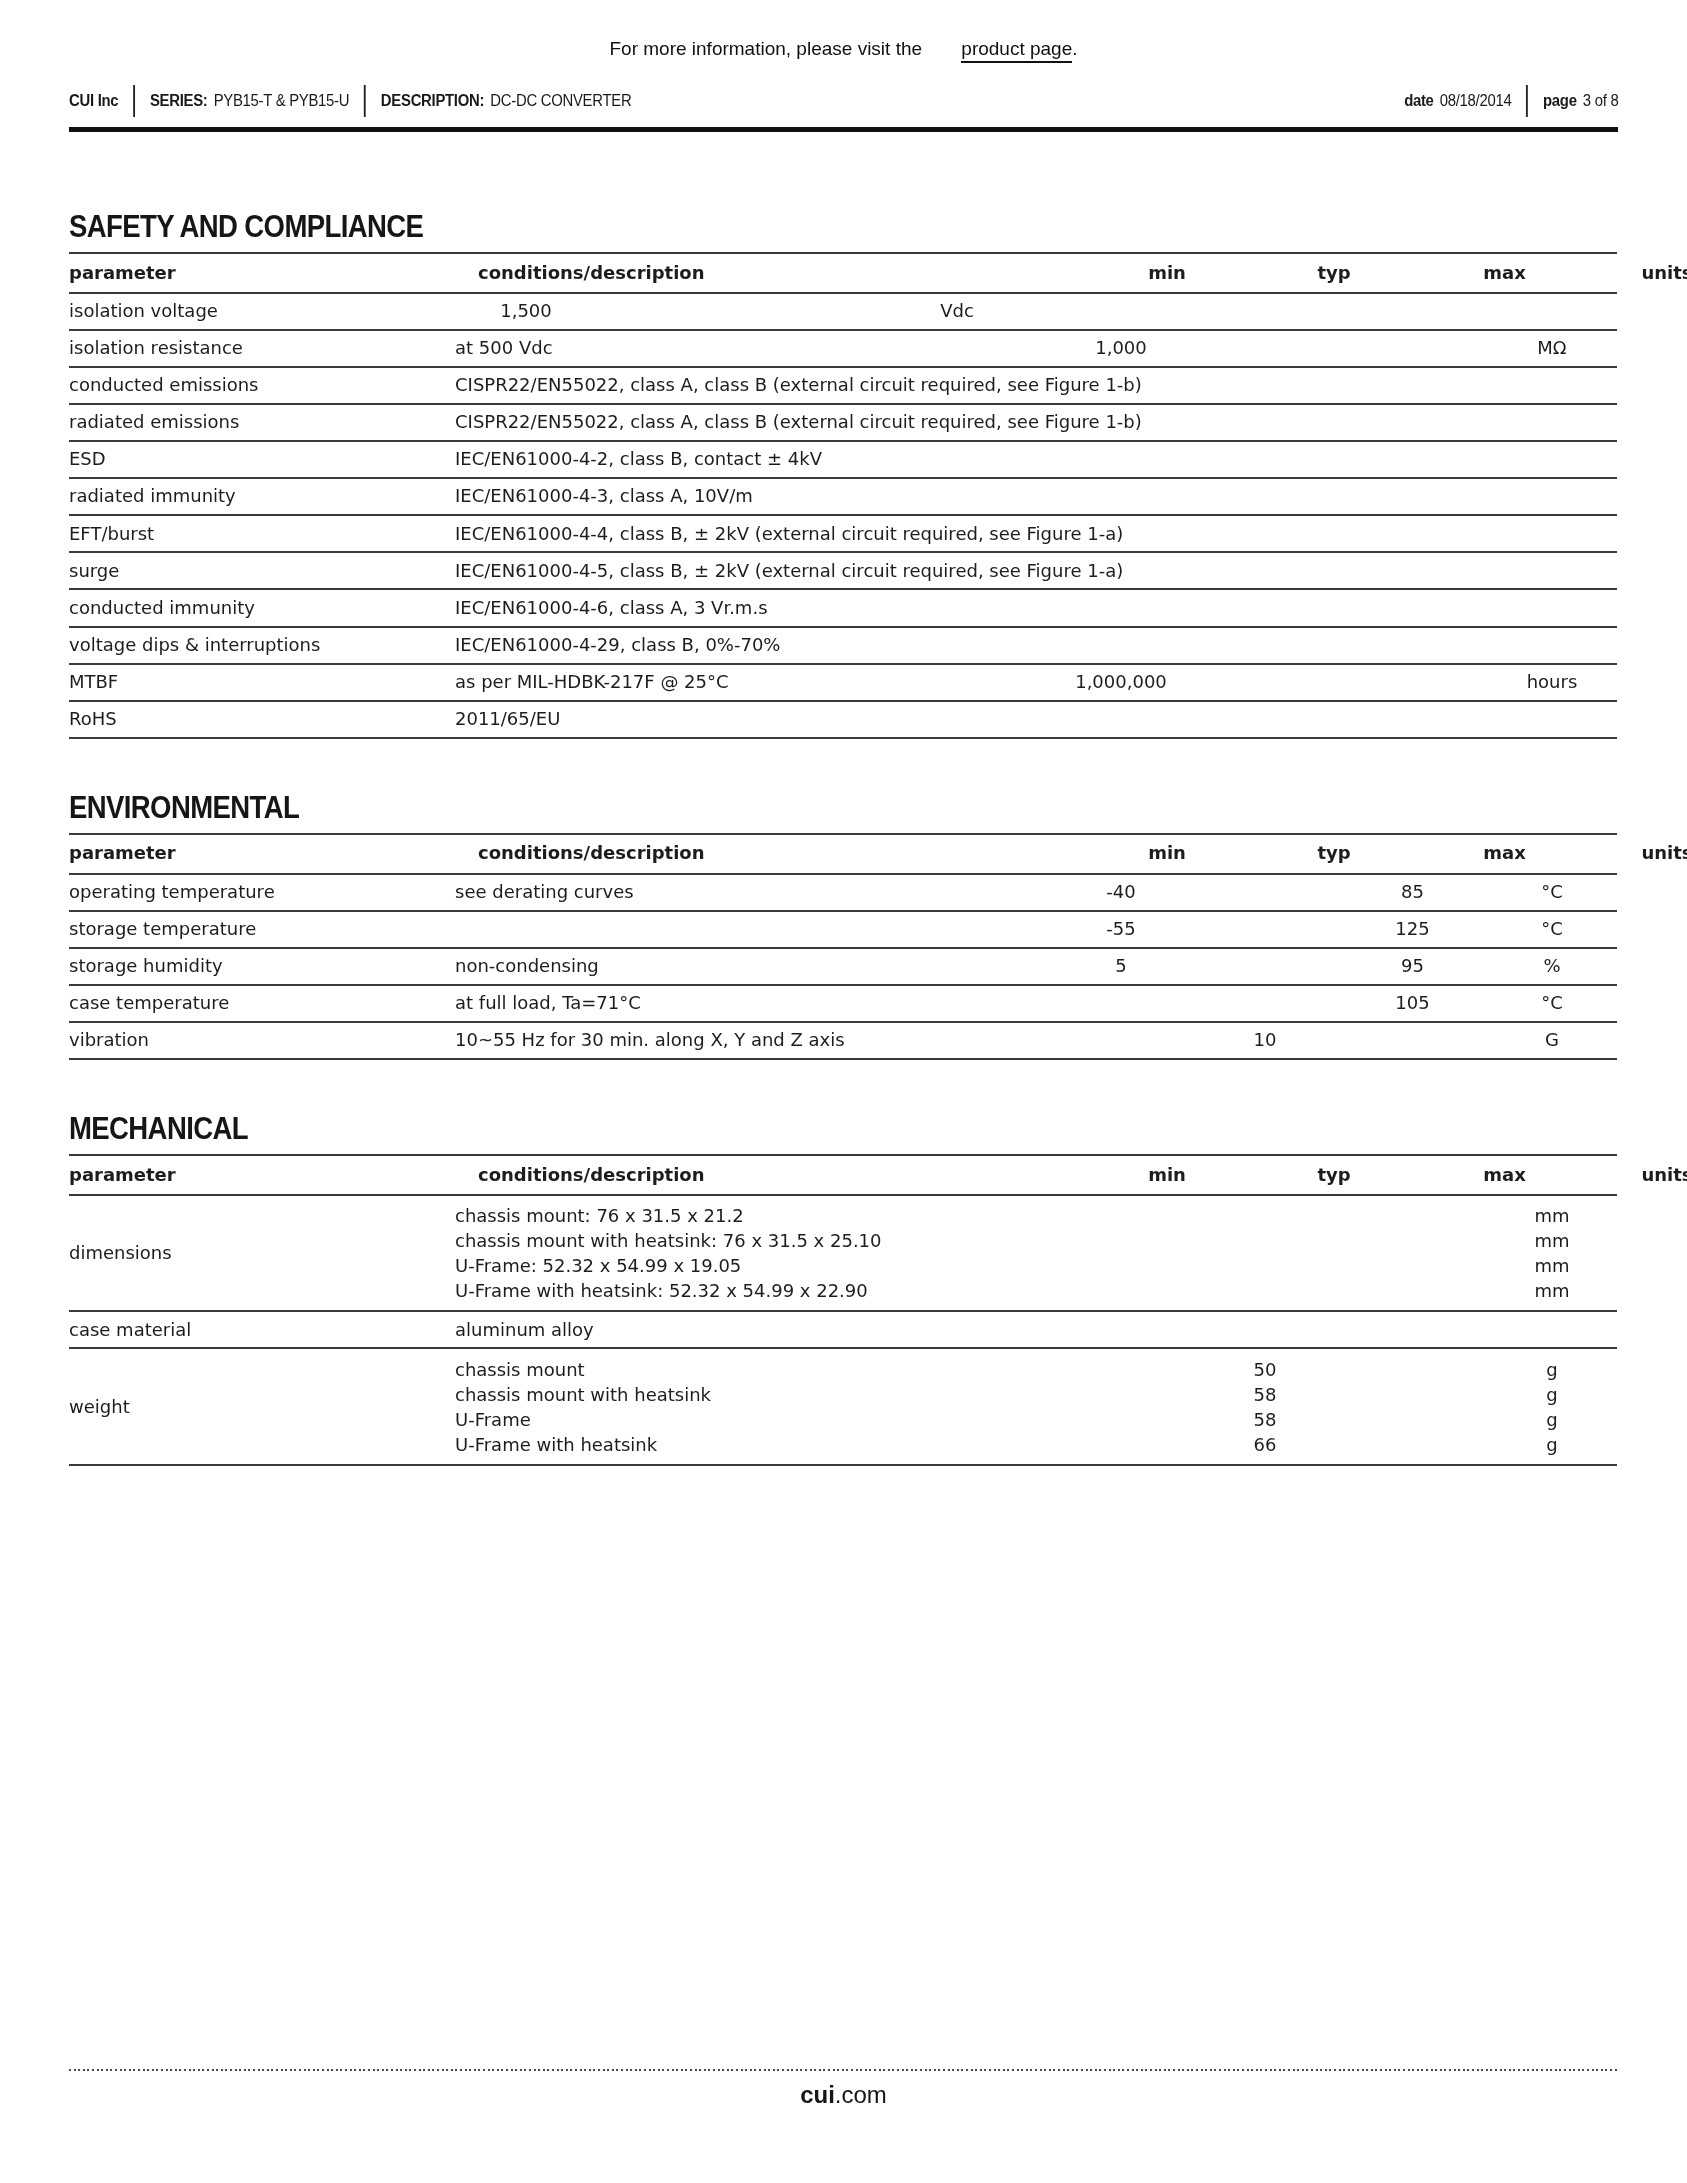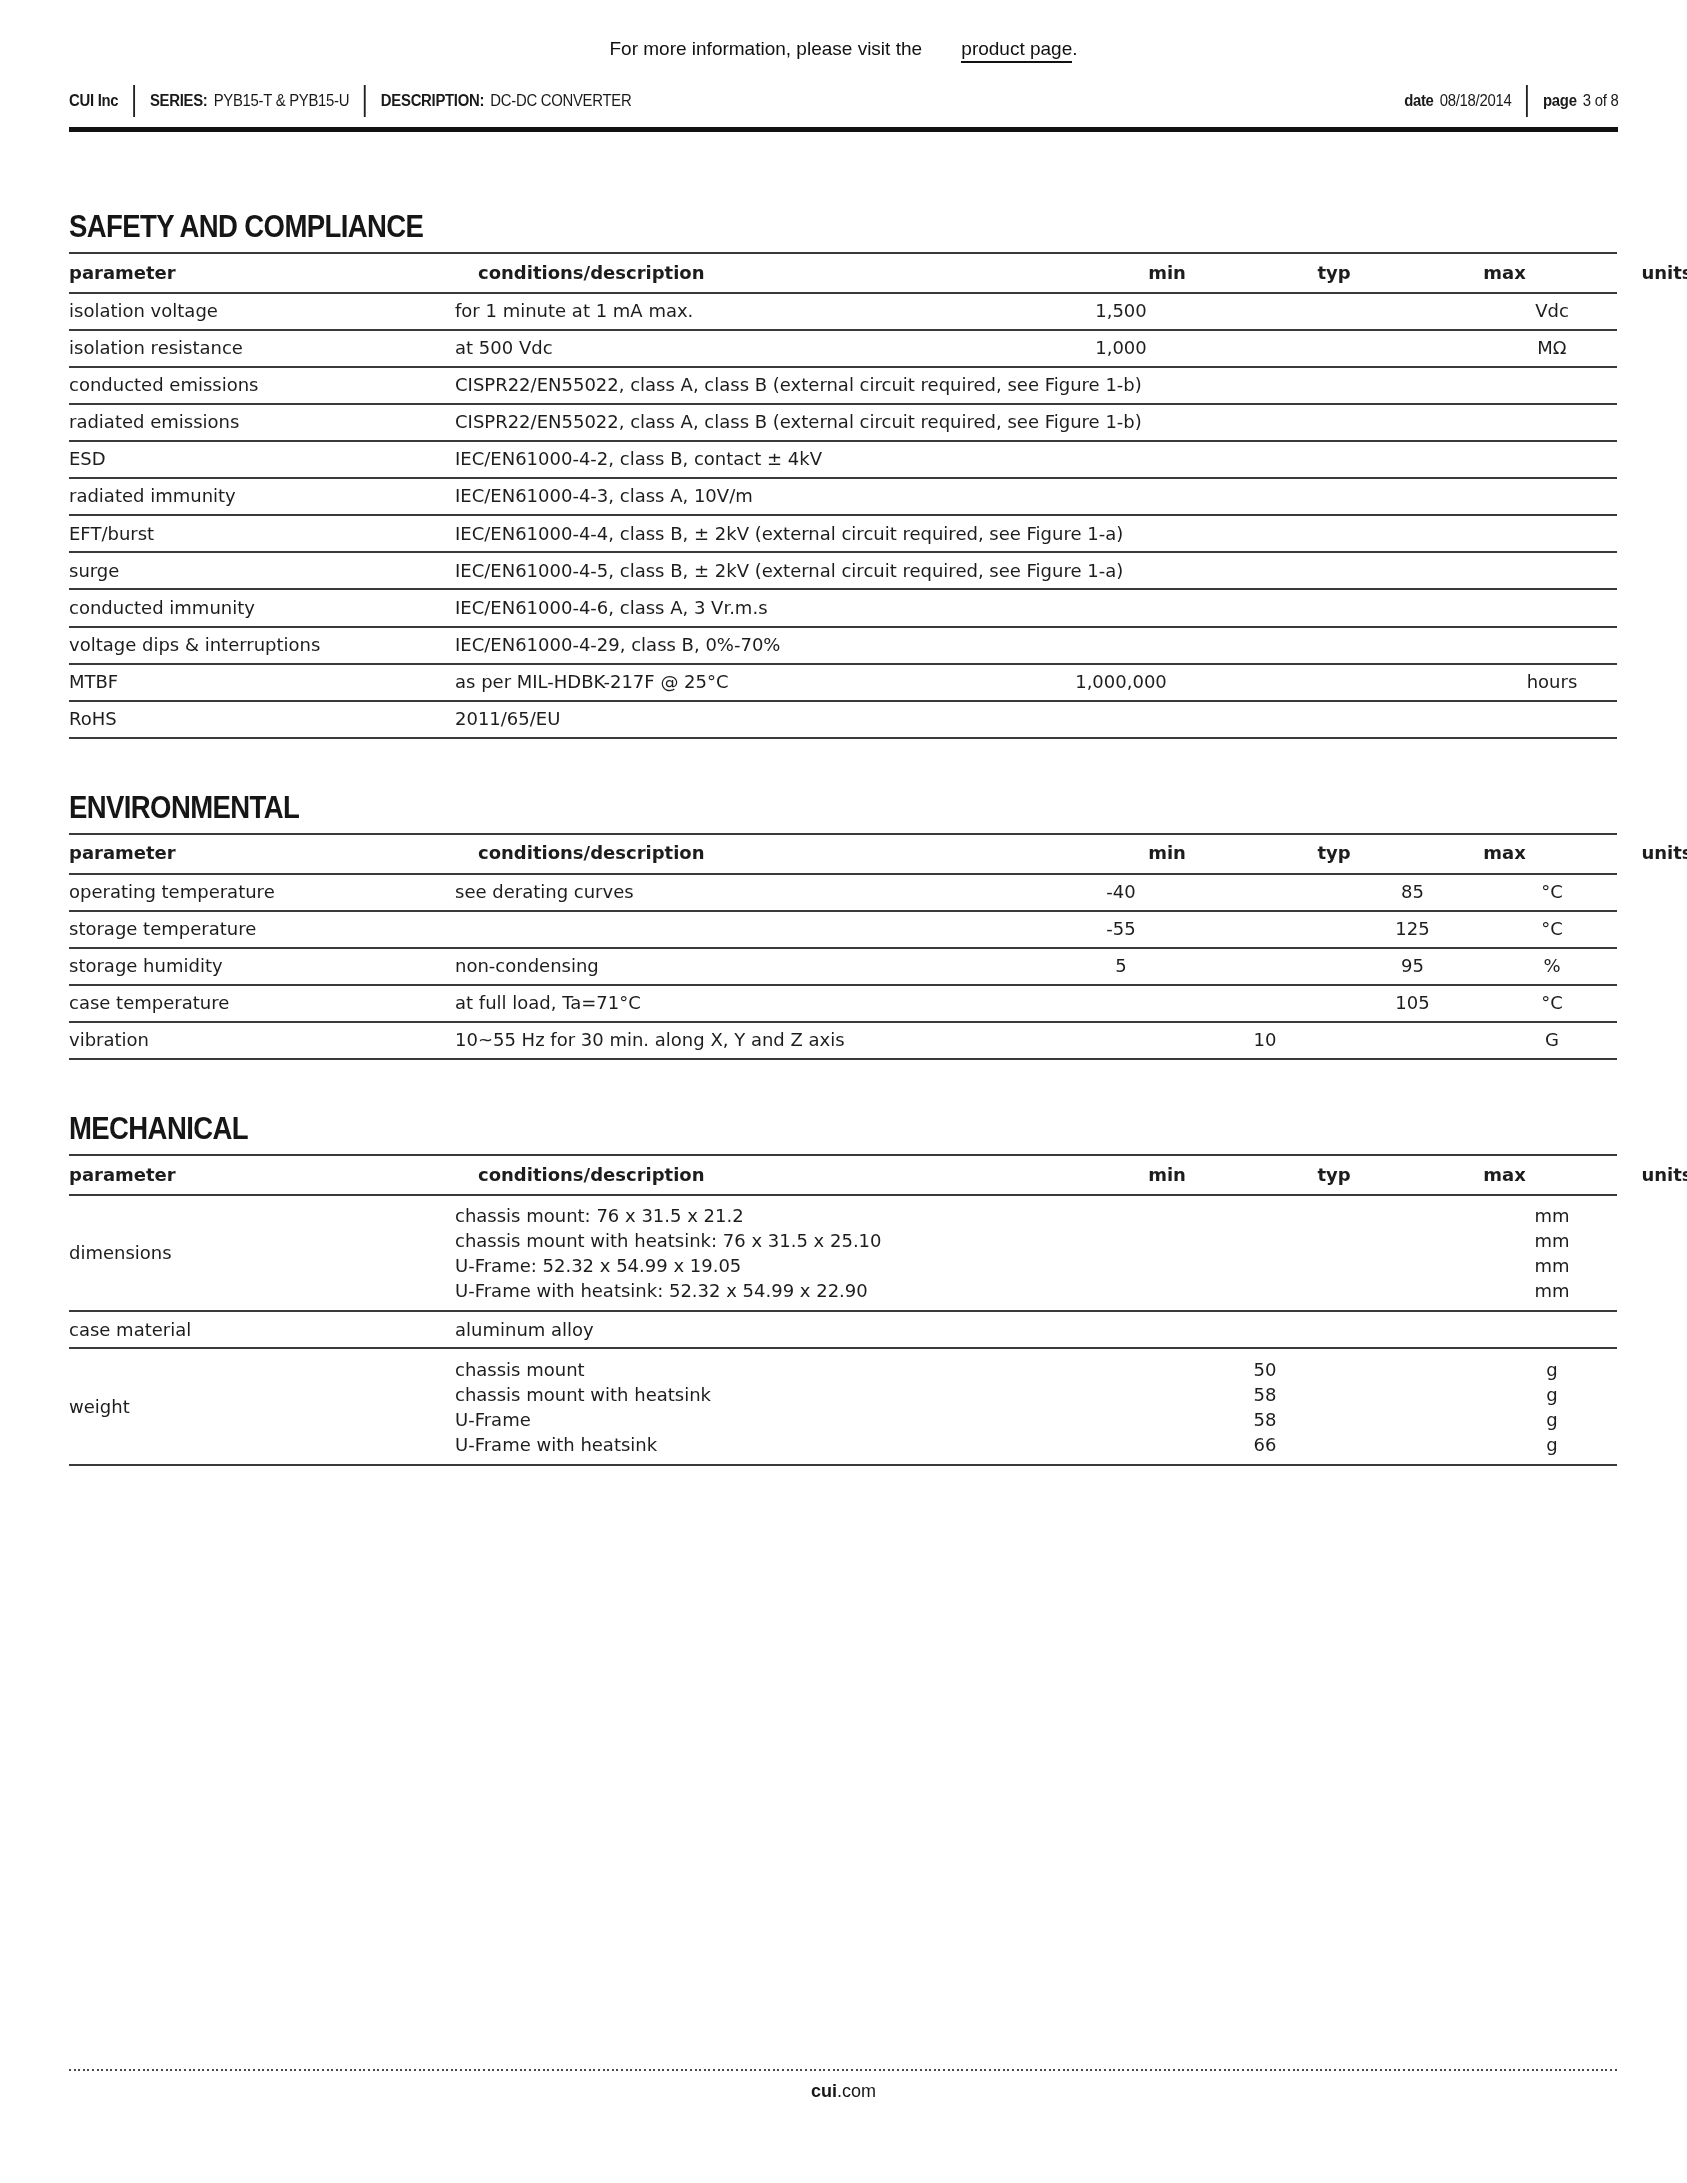--- a/index.html
+++ b/index.html
@@ -34,21 +34,21 @@
   .c3{flex:0 0 142px;text-align:center;}
   .c4{flex:0 0 146px;text-align:center;}
   .c5{flex:0 0 149px;text-align:center;}
   .c6{flex:0 0 130px;text-align:center;}
   .pcell{display:flex;flex-direction:column;justify-content:center;}
   .line{line-height:25px;white-space:nowrap;}
   .r1 .line{line-height:20.5px;}
   .footer-line{position:absolute;top:2069px;left:69px;right:69px;height:2px;
                background:repeating-linear-gradient(90deg,#4a4a4a 0 2px,transparent 2px 4.6px);}
   .footer-text{position:absolute;top:2081px;left:0;width:100%;text-align:center;
-               font-family:"Liberation Sans",sans-serif;font-size:18px;color:#161616;}
+               font-family:"Liberation Sans",sans-serif;font-size:24px;color:#161616;}
   .footer-text .b{font-weight:bold;}
 </style>
 </head>
 <body>
 
 <div class="top-note"><span>For more information, please visit the </span><a class="link">product page</a><span>.</span></div>
 
 <div class="doc-header">
   <div class="hgroup left">
     <span class="hlabel">CUI Inc</span>
@@ -79,23 +79,20 @@
           <div class="cell c2">conditions/description</div>
           <div class="cell c3">min</div>
           <div class="cell c4">typ</div>
           <div class="cell c5">max</div>
           <div class="cell c6">units</div>
         </div>
         <div class="row r1">
           <div class="cell c1 pcell">
             <div class="line">isolation voltage</div>
           </div>
-          <div class="cell c2">
-            <div class="line">for 1 minute at 1 mA max.</div>
-          </div>
           <div class="cell c3">
             <div class="line">1,500</div>
           </div>
           <div class="cell c4">
             <div class="line"></div>
           </div>
           <div class="cell c5">
             <div class="line"></div>
           </div>
           <div class="cell c6">

